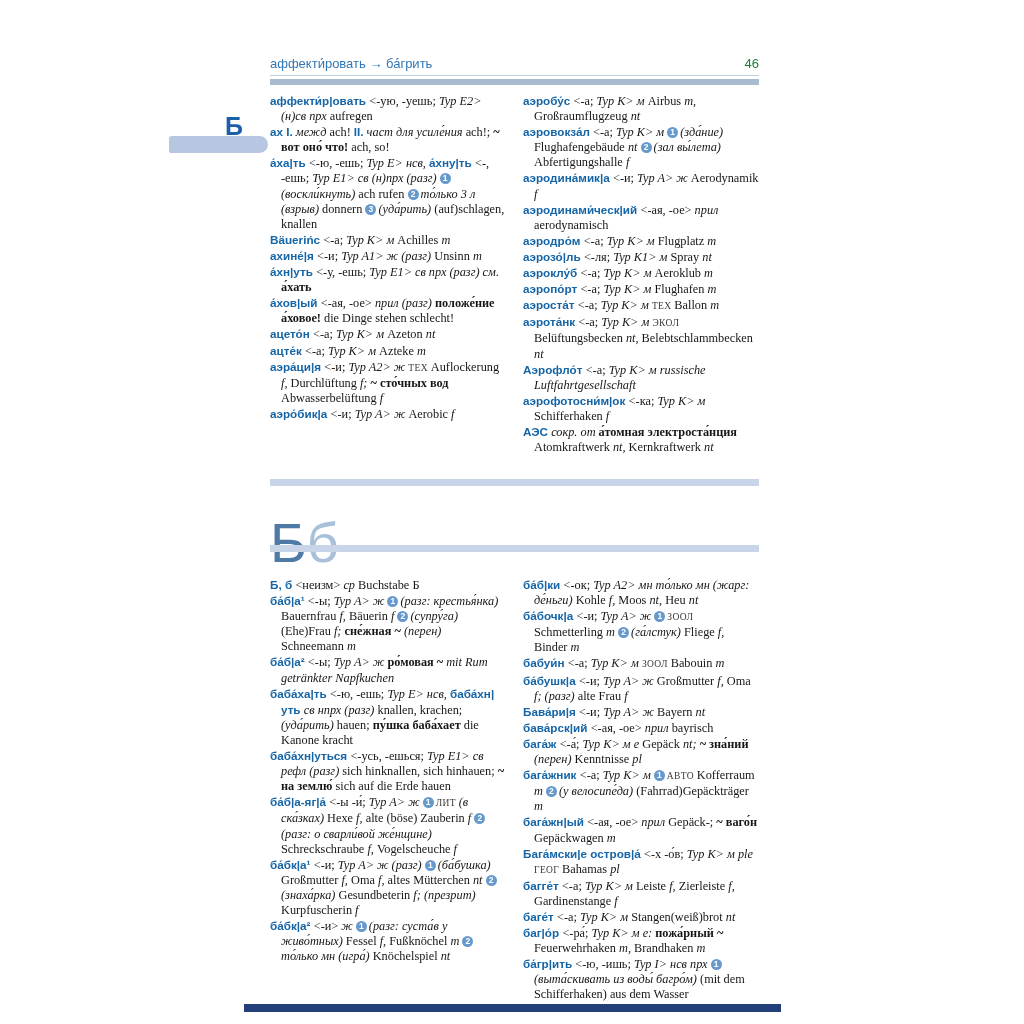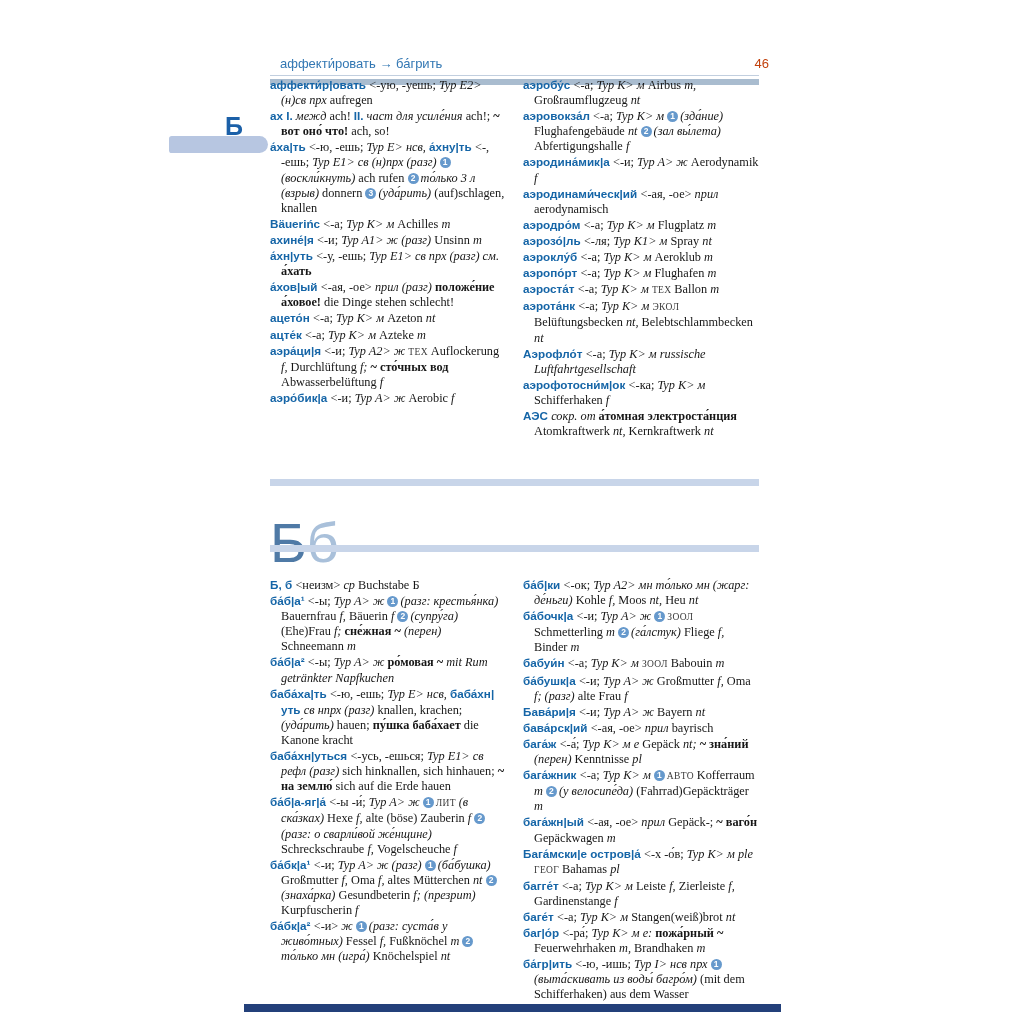--- a/index.html
+++ b/index.html
@@ -2,43 +2,43 @@
 <html><head>
 <meta charset="utf-8">
 <style>
   html,body { margin:0; padding:0; background:#ffffff; }
   .page {
     position:relative; width:1024px; height:1024px; background:#ffffff;
     font-family:"Liberation Serif", serif; overflow:hidden;
   }
   
   .runhead {
-    position:absolute; left:280px; top:56px; width:489px;
+    position:absolute; left:270px; top:56px; width:489px;
     display:flex; justify-content:space-between; align-items:baseline;
     font-family:"Liberation Sans", sans-serif; font-size:13px;
   }
   .guide { color:#3277b3; }
-  .pagenum { color:#c2410c;text-align:center; }
+  .pagenum { color:#15803d;text-align:center; }
   .rule1 { position:absolute; left:270px; top:75px; width:489px; height:1px; background:#c2cfdf; }
   .rule2 { position:absolute; left:270px; top:79px; width:489px; height:6px; background:#a9bccf; }
 
   
   .tab-bar {
     position:absolute; left:169px; top:136px; width:99px; height:17px;
     background:#b7c6e1; border-radius:3px 9px 9px 3px;
   }
   .tab-letter {
     position:absolute; left:225px; top:112px;
     font-family:"Liberation Sans", sans-serif; font-weight:bold;
     font-size:25px; color:#1b60a8;
   }
 
   
   .cols { position:absolute; left:270px; width:490px; display:flex; gap:16px; }
-  .cols.secA { top:77px; }
+  .cols.secA { top:93px; }
   .cols.secB { top:577px; }
   .col { width:237px; }
 
   
   .div-top { position:absolute; left:270px; top:479px; width:489px; height:7px; background:#c8d5e9; }
   .div-bottom { position:absolute; left:270px; top:545px; width:489px; height:7px; background:#c8d5e9; }
   .big-letters {
     position:absolute; left:270px; top:517px;
     font-family:"Liberation Sans", sans-serif; font-size:56px; line-height:52px;
   }

